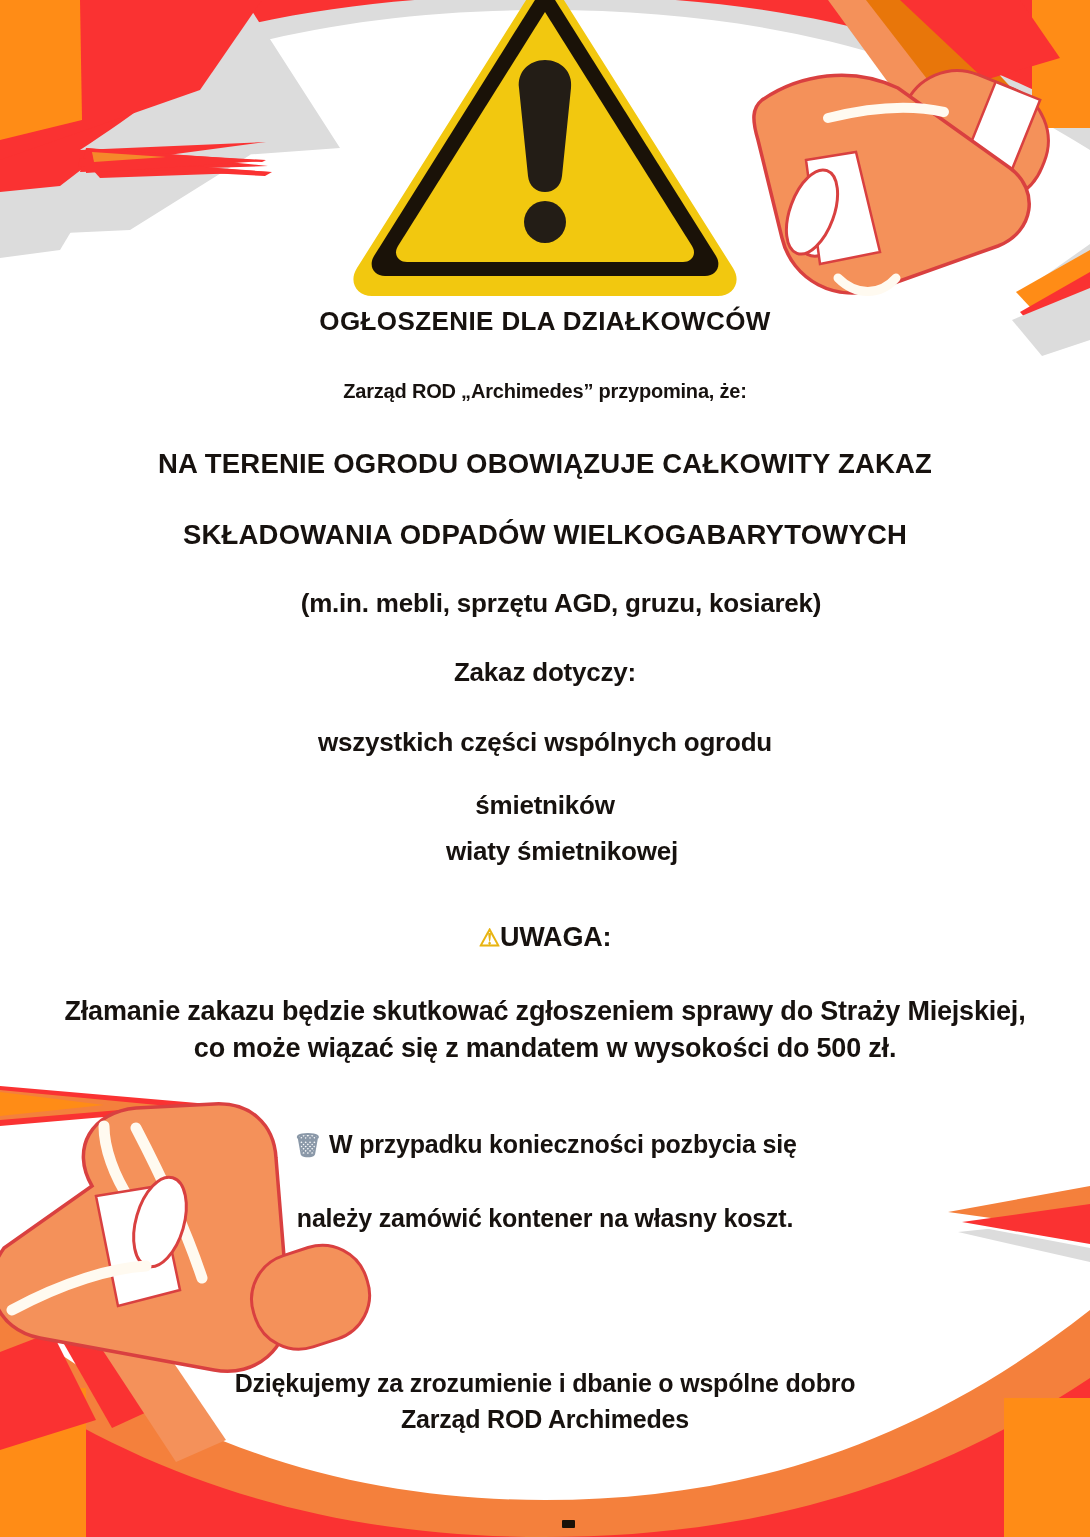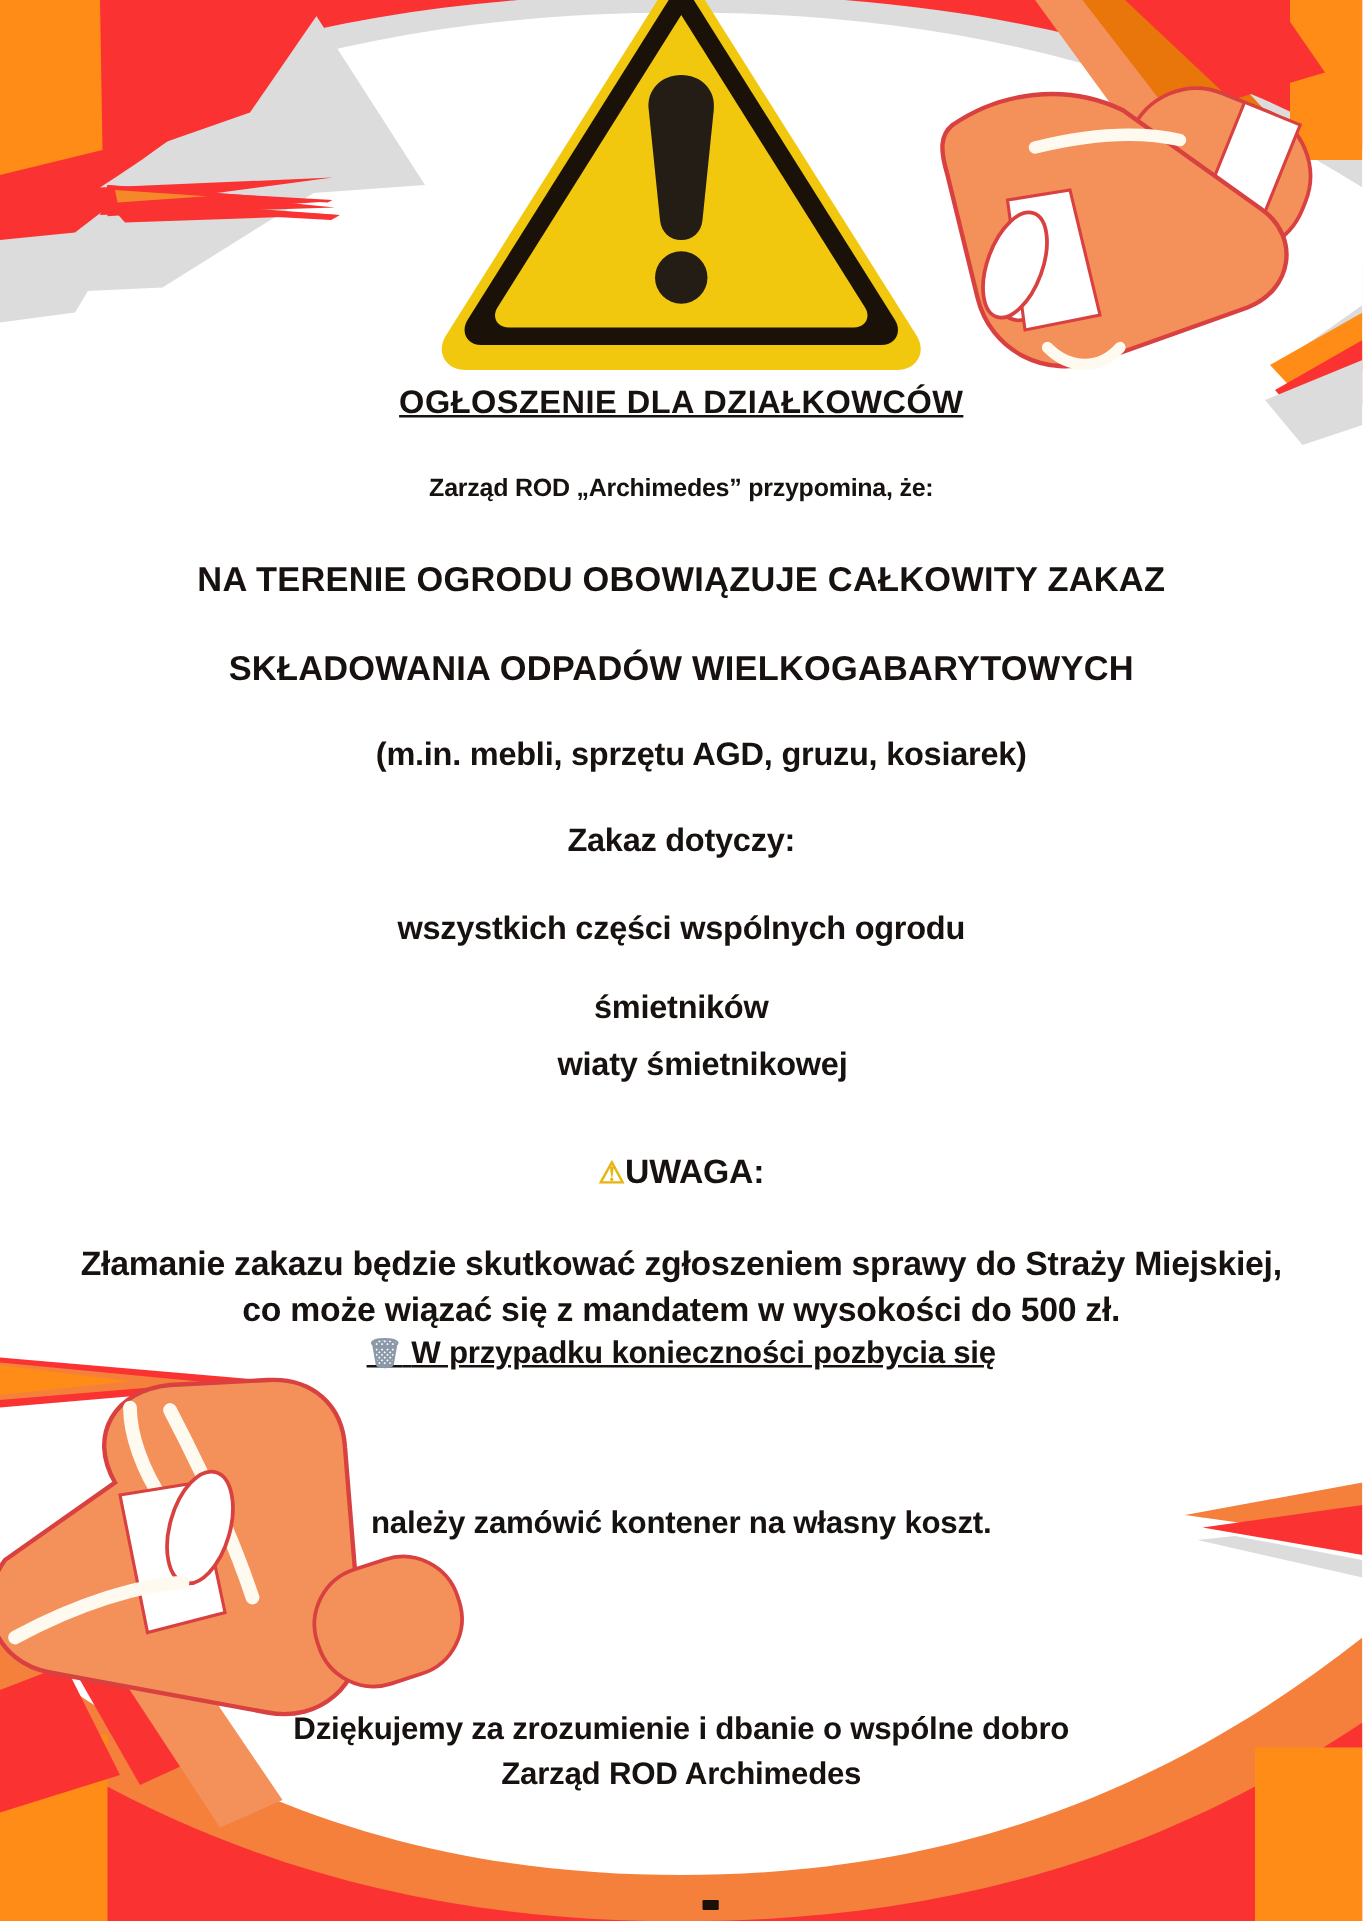--- a/index.html
+++ b/index.html
@@ -243,21 +243,21 @@
       <path d="M1090,1218 L958,1232 L1090,1262 Z" fill="#dcdcdc"></path>
       <path d="M1090,1200 L952,1222 L1090,1248 Z" fill="#ffffff"></path>
       <path d="M1090,1186 L948,1212 L1090,1232 Z" fill="#f4803c"></path>
       <path d="M1090,1204 L962,1222 L1090,1244 Z" fill="#fa3232"></path>
       <path d="M1090,1190 L960,1214 L1086,1204 Z" fill="#f4803c"></path>
     </g>
   </svg>
 
   <div id="content">
 
-    <div class="line title-line" style="top:306px;text-decoration:underline;">OGŁOSZENIE DLA DZIAŁKOWCÓW</div>
+    <div class="line title-line" style="top:306px;">OGŁOSZENIE DLA DZIAŁKOWCÓW</div>
 
     <div class="line sub-line" style="top:380px;">Zarząd ROD „Archimedes” przypomina, że:</div>
 
     <div class="line shout-line" style="top:448px;">NA TERENIE OGRODU OBOWIĄZUJE CAŁKOWITY ZAKAZ</div>
 
     <div class="line shout-line" style="top:519px;">SKŁADOWANIA ODPADÓW WIELKOGABARYTOWYCH</div>
 
     <div class="line paren-line" style="top:588px;padding-left:16px;">(m.in.  mebli,  sprzętu AGD,  gruzu, kosiarek)</div>
 
     <div class="line mid-line" style="top:657px;">Zakaz dotyczy:</div>
@@ -266,21 +266,21 @@
     <div class="line mid-line" style="top:790px;">śmietników</div>
     <div class="line mid-line" style="top:836px;margin-left:17px;">wiaty śmietnikowej</div>
 
     <div class="line uwaga-line" style="top:922px;">
       <span class="warn-emoji">⚠</span><span>UWAGA:</span>
     </div>
 
     <div class="line penalty-line" style="top:996px;">Złamanie zakazu będzie skutkować zgłoszeniem sprawy do Straży Miejskiej,</div>
     <div class="line penalty-line" style="top:1033px;">co może wiązać się z mandatem w wysokości do 500 zł.</div>
 
-    <div class="line container-line" style="top:1068px;text-decoration:underline;">
+    <div class="line container-line" style="top:1130px;">
       <span class="basket-emoji">🗑</span>
       <span>W przypadku konieczności pozbycia się</span>
     </div>
     <div class="line container-line" style="top:1204px;">należy zamówić kontener na własny koszt.</div>
 
     <div class="line footer-line" style="top:1369px;">Dziękujemy za zrozumienie i dbanie o wspólne dobro</div>
     <div class="line footer-line" style="top:1405px;">Zarząd ROD Archimedes</div>
 
     <div class="bottom-dash"></div>
   </div>

